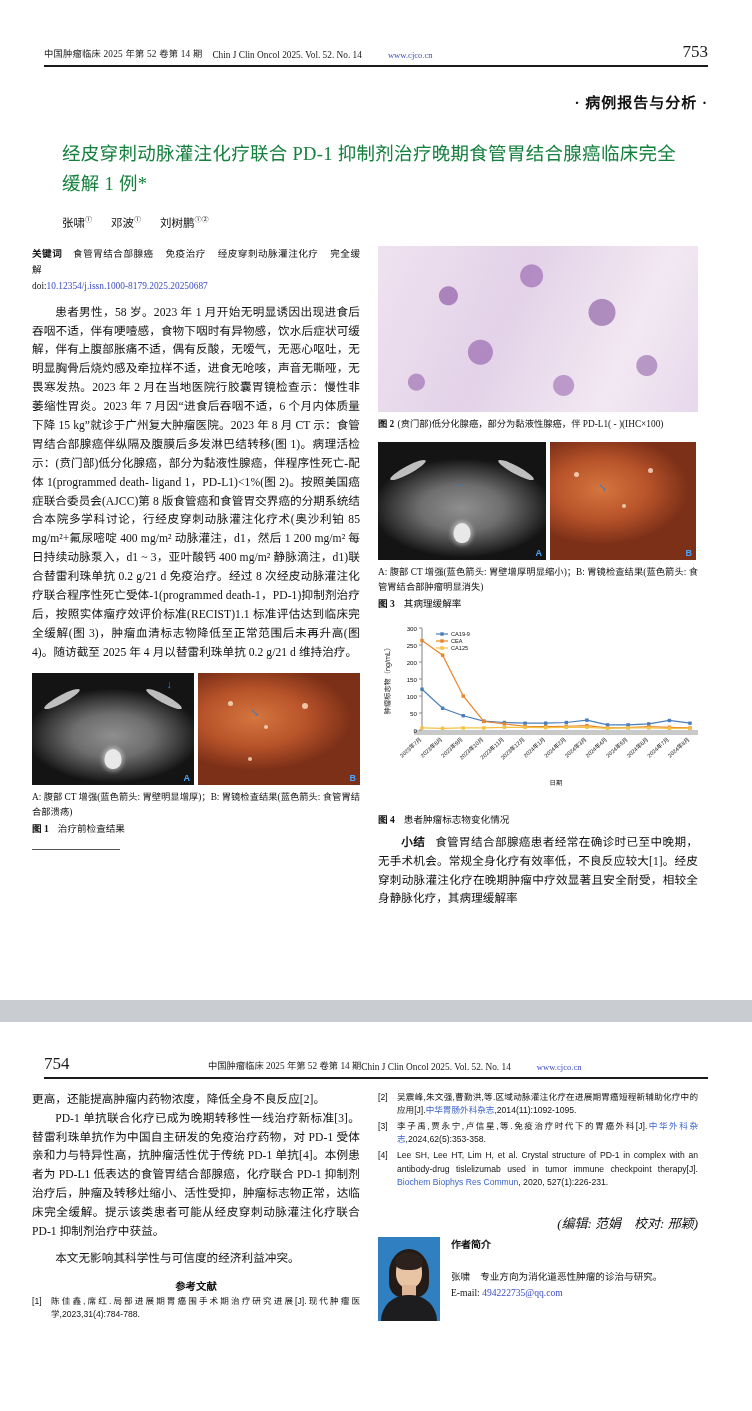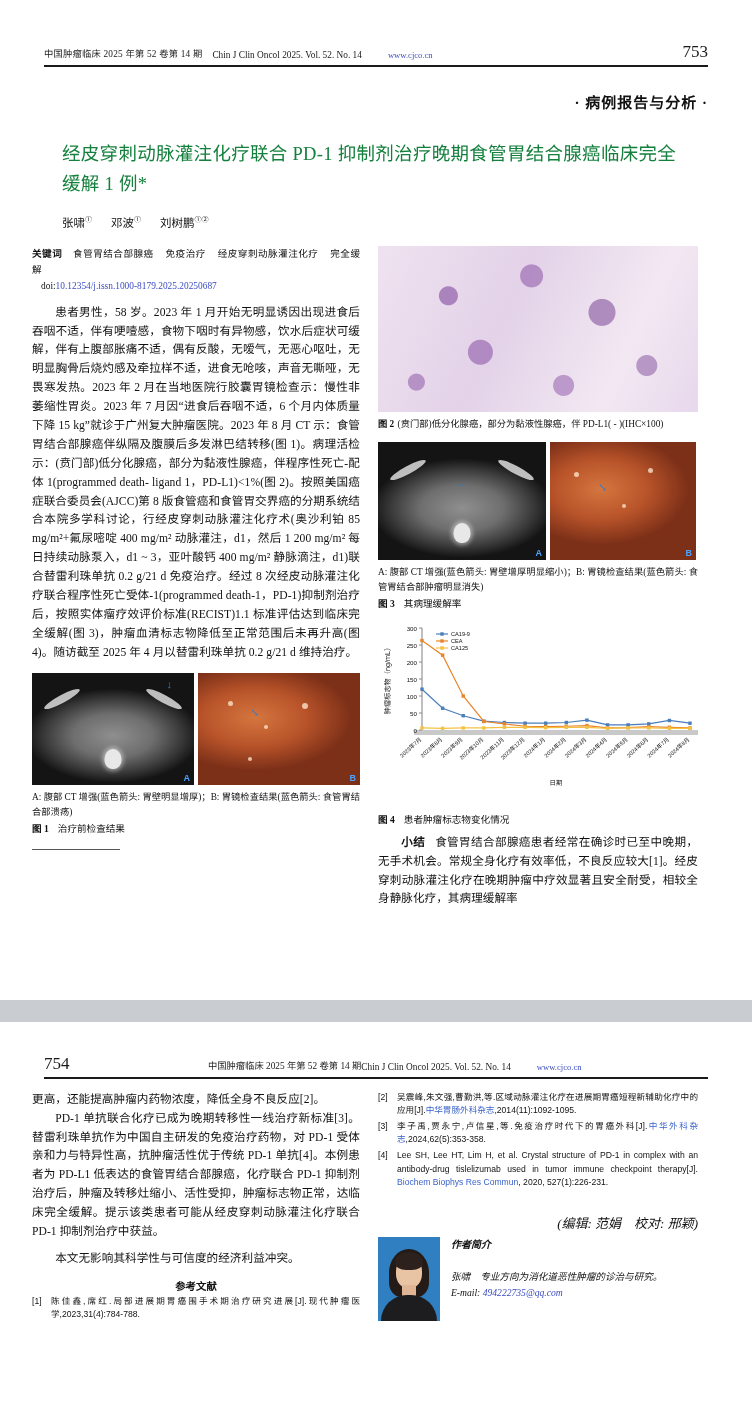--- a/index.html
+++ b/index.html
@@ -33,21 +33,21 @@
   sup{font-size:.62em;vertical-align:super;}
 
   
   .cols{display:flex;padding:16px 44px 0 32px;gap:18px;}
   .col{width:328px;}
   .col.right{width:320px;}
 
   .kw{font-size:9.6px;line-height:1.72;color:#111;text-align:justify;}
   .kw b{font-weight:bold;}
   .kw .kwitem{margin-right:9px;}
-  .doi{font-size:9.4px;margin-top:2px;color:#111;margin-left:9px;}
+  .doi{font-size:9.4px;margin-top:2px;color:#111;}
 
   .body-text{font-size:11.6px;line-height:1.63;color:#111;text-align:justify;margin-top:13px;letter-spacing:.05px;}
   .body-text .indent{text-indent:2em;display:block;}
   .ref{color:#3b4cc0;}
 
   
   .figrow{display:flex;gap:4px;margin-top:10px;}
   .fig{position:relative;overflow:hidden;}
   .fig .corner{position:absolute;right:4px;bottom:2px;color:#4aa3ff;font-weight:bold;font-size:9px;font-family:"Liberation Sans",sans-serif;}
   .arrow{position:absolute;color:#2e7dd1;font-size:11px;line-height:1;}
@@ -92,21 +92,21 @@
   .jn{color:#3b63c8;}
   .editor{text-align:right;font-size:13px;margin-top:23px;color:#111;font-style:italic;}
 
   .bio{display:flex;gap:11px;margin-top:5px;}
   .bio-photo{width:62px;height:84px;flex:none;background:linear-gradient(#2f7fc1,#2f7fc1);position:relative;overflow:hidden;}
   .bio-face{position:absolute;left:50%;top:19px;transform:translateX(-50%);width:26px;height:32px;border-radius:48% 48% 44% 44%;background:#e8c3a4;}
   .bio-hair{position:absolute;left:50%;top:12px;transform:translateX(-50%);width:40px;height:48px;border-radius:50% 50% 30% 30%;background:#241a16;}
   .bio-hair2{position:absolute;left:50%;top:15px;transform:translateX(-50%);width:28px;height:18px;border-radius:50% 50% 40% 40%;background:#2c211c;}
   .bio-body{position:absolute;left:50%;bottom:0;transform:translateX(-50%);width:56px;height:26px;border-radius:26px 26px 0 0;background:#1d1d20;}
   .bio-neck{position:absolute;left:50%;bottom:24px;transform:translateX(-50%);width:14px;height:12px;background:#e0b596;}
-  .bio-txt{font-size:9.6px;line-height:1.62;color:#111;font-style:italic;}
+  .bio-txt{font-size:9.6px;line-height:1.62;color:#111;}
   .bio-txt .bt{font-weight:bold;font-size:10px;}
   .bio-txt .mail{color:#3b4cc0;}
 
   .subtle-divider{width:88px;height:1px;background:#555;margin:14px 0 0 0;}
 </style>
 </head>
 <body>
 
 <div class="viewport">
 

